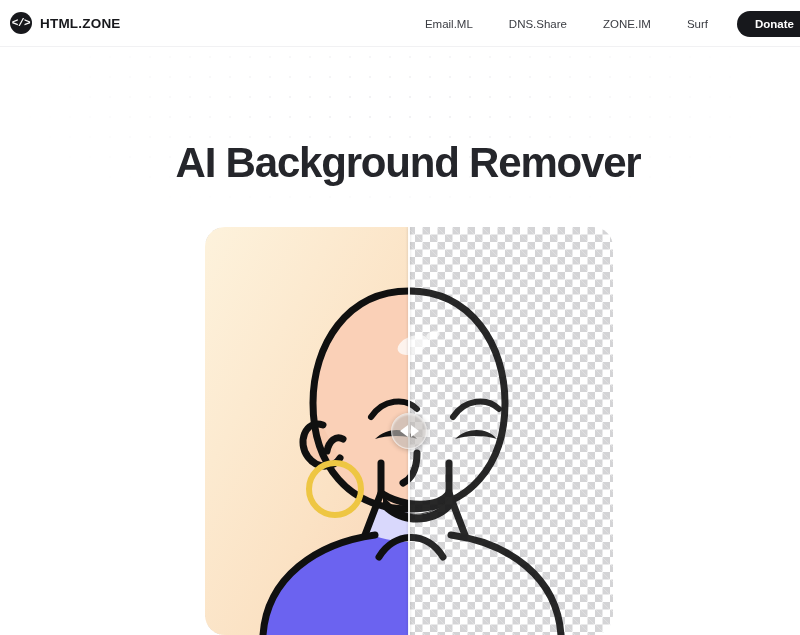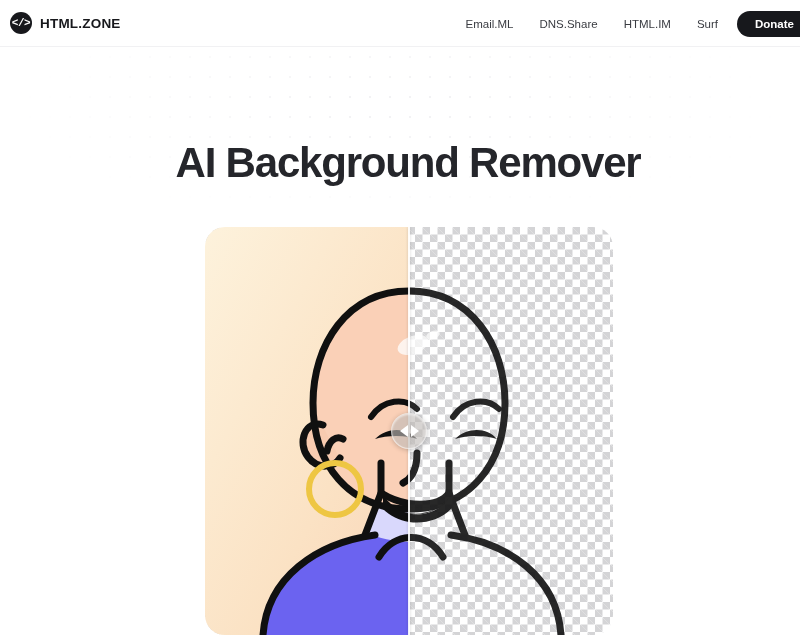--- a/index.html
+++ b/index.html
@@ -30,21 +30,21 @@
     letter-spacing: -0.5px;
     font-family: "Liberation Mono", monospace;
     flex: 0 0 auto;
   }
   .brand-name {
     font-size: 13.5px; font-weight: 700; color: #17181c; letter-spacing: 0.2px;
   }
 
   .nav {
     position: absolute; right: 0; top: 0; height: 47px;
-    display: flex; align-items: center; gap: 0;
+    display: flex; align-items: center; gap: 10px;
   }
   .nav-link {
     font-size: 11.5px; color: #3a3c42; text-decoration: none;
     padding: 0 13px; white-space: nowrap;
   }
   .donate-btn {
     background: #17181c; color: #ffffff;
     font-size: 11.5px; font-weight: 600;
     border: none; border-radius: 999px;
     padding: 7px 18px;
@@ -146,21 +146,21 @@
 
 <div class="header">
   <a class="brand" href="#">
     <span class="brand-mark">&lt;/&gt;</span>
     <span class="brand-name">HTML.ZONE</span>
   </a>
 
   <nav class="nav">
     <a class="nav-link" href="#">Email.ML</a>
     <a class="nav-link" href="#">DNS.Share</a>
-    <a class="nav-link" href="#">HTML.IM</a>
+    <a class="nav-link" href="#">ZONE.IM</a>
     <a class="nav-link" href="#">Surf</a>
     <button class="donate-btn">Donate</button>
   </nav>
 </div>
 
 <div class="hero">
 
   <div class="dot-pattern"></div>
 
   <h1 class="page-title">AI Background Remover</h1>

